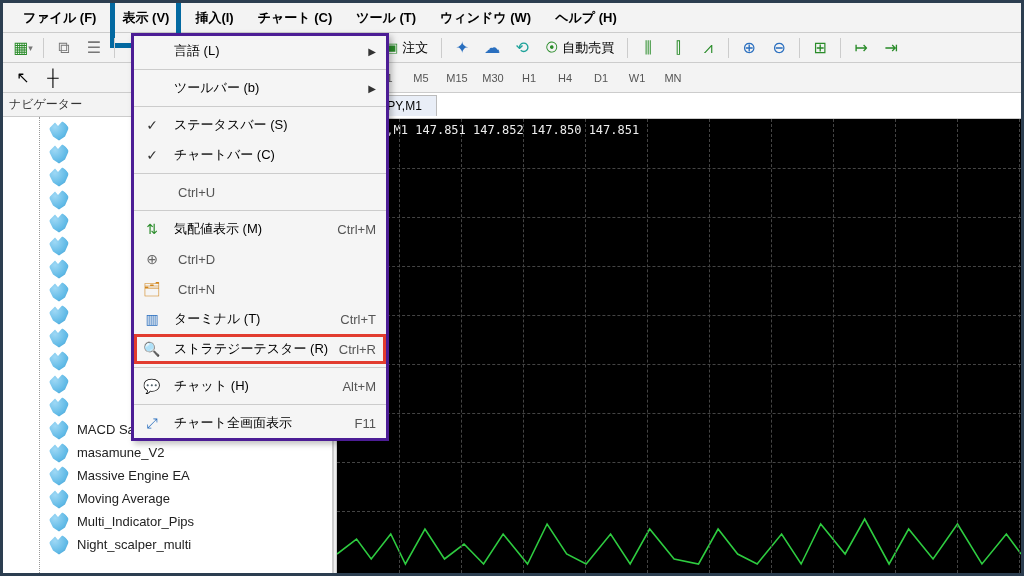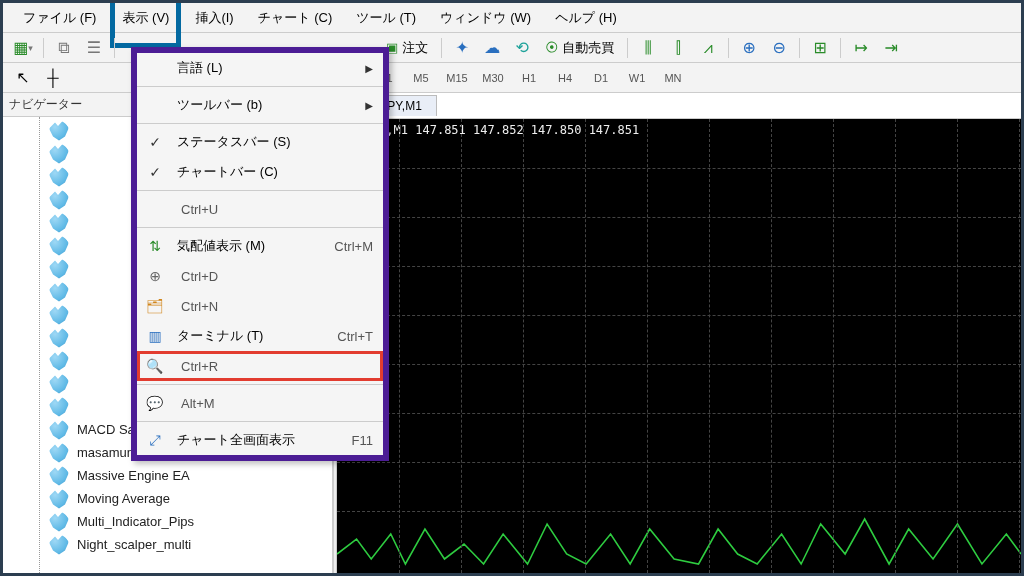--- a/index.html
+++ b/index.html
@@ -21,20 +21,21 @@
     height: 30px;
     background: #f3f3f3;
     border-bottom: 1px solid #ccc;
     padding-left: 10px;
     gap: 4px;
   }
   .menu-item {
     padding: 4px 10px;
     cursor: default;
     white-space: nowrap;
+    font-weight: bold;
   }
   .menu-item.highlighted {
     border: 5px solid #0369a1;
     padding: 16px 7px;
   }
   
   .toolbar {
     display: flex;
     align-items: center;
     height: 30px;
@@ -177,24 +178,23 @@
     height: 60px;
   }
   .price-wave svg { width: 100%; height: 100%; display: block; }
   
   .dropdown {
     position: absolute;
     left: 128px;
     top: 30px;
     width: 258px;
     background: #f5f5f5;
-    border: 6px solid #4c1d95;
+    border: 3px solid #4c1d95;
     box-shadow: 3px 3px 6px rgba(0,0,0,.25);
     font-size: 13px;
-    margin-top: 14px;
   }
   .dd-row {
     display: flex;
     align-items: center;
     height: 30px;
     padding: 0 10px 0 0;
   }
   .dd-icon-cell {
     width: 36px;
     display: flex;
@@ -494,27 +494,29 @@
       <div class="dd-icon-cell">
         <span class="dd-icon ic-blue">▥</span>
       </div>
       <div class="dd-label">ターミナル (T)</div>
       <div class="dd-shortcut">Ctrl+T</div>
     </div>
     <div class="dd-row highlighted">
       <div class="dd-icon-cell">
         <span class="dd-icon ic-gray">🔍</span>
       </div>
+      <div class="dd-label">ストラテジーテスター (R)</div>
       <div class="dd-shortcut">Ctrl+R</div>
     </div>
     <div class="dd-sep"></div>
     <div class="dd-row">
       <div class="dd-icon-cell">
         <span class="dd-icon ic-blue">💬</span>
       </div>
+      <div class="dd-label">チャット (H)</div>
       <div class="dd-shortcut">Alt+M</div>
     </div>
     <div class="dd-sep"></div>
     <div class="dd-row">
       <div class="dd-icon-cell">
         <span class="dd-icon ic-blue">⤢</span>
       </div>
       <div class="dd-label">チャート全画面表示</div>
       <div class="dd-shortcut">F11</div>
     </div>

